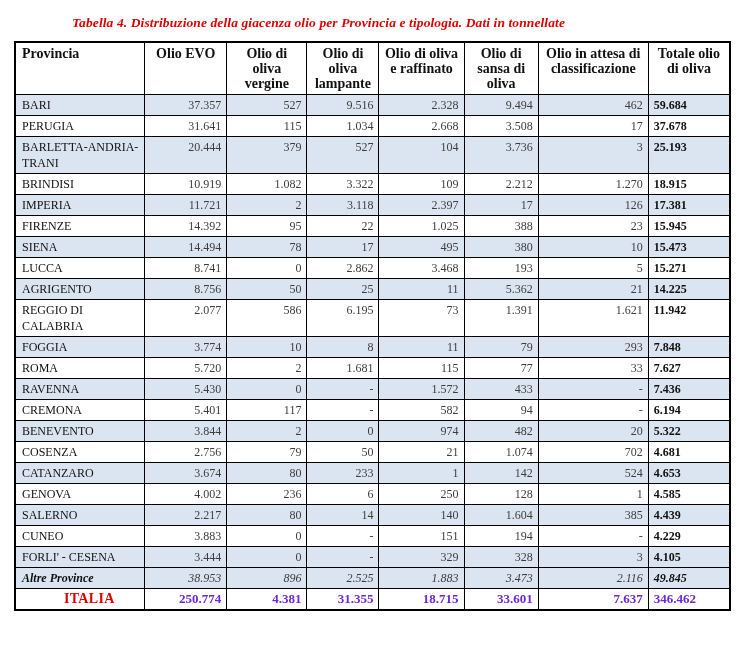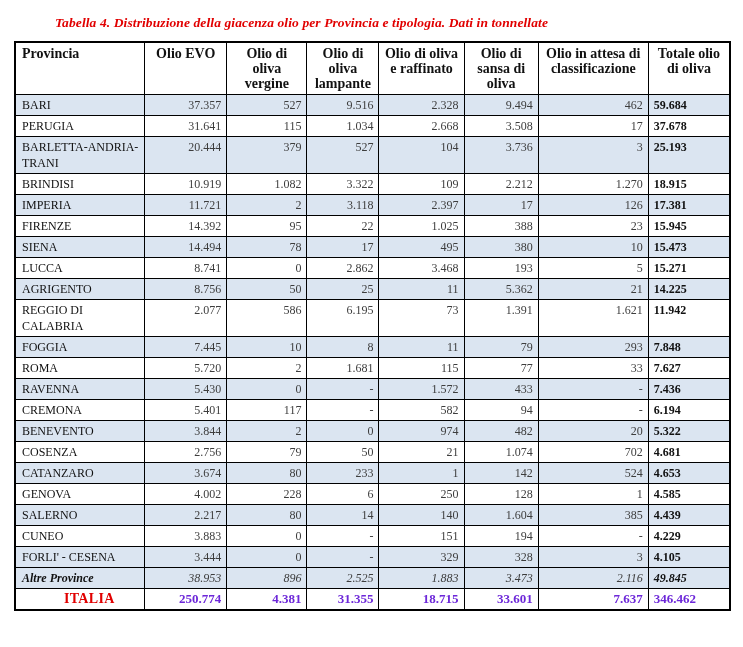--- a/index.html
+++ b/index.html
@@ -10,21 +10,21 @@
     height: 647px;
     overflow: hidden;
     font-family: "Liberation Serif", "DejaVu Serif", serif;
   }
   .page {
     position: relative;
     width: 743px;
     height: 647px;
   }
   .caption {
-    margin: 15px 0 10px 55px;
+    margin: 15px 0 10px 72px;
     color: #e10000;
     font-weight: bold;
     font-style: italic;
     font-size: 13.5px;
     letter-spacing: 0.1px;
   }
   table.oil-table {
     border-collapse: collapse;
     margin-left: 14px;
     width: 717px;
@@ -199,21 +199,21 @@
           <td class="val">2.077</td>
           <td class="val">586</td>
           <td class="val">6.195</td>
           <td class="val">73</td>
           <td class="val">1.391</td>
           <td class="val">1.621</td>
           <td class="tot">11.942</td>
         </tr>
         <tr class="shaded normal">
           <td class="prov">FOGGIA</td>
-          <td class="val">7.445</td>
+          <td class="val">3.774</td>
           <td class="val">10</td>
           <td class="val">8</td>
           <td class="val">11</td>
           <td class="val">79</td>
           <td class="val">293</td>
           <td class="tot">7.848</td>
         </tr>
         <tr class="normal">
           <td class="prov">ROMA</td>
           <td class="val">5.720</td>
@@ -270,21 +270,21 @@
           <td class="val">80</td>
           <td class="val">233</td>
           <td class="val">1</td>
           <td class="val">142</td>
           <td class="val">524</td>
           <td class="tot">4.653</td>
         </tr>
         <tr class="normal">
           <td class="prov">GENOVA</td>
           <td class="val">4.002</td>
-          <td class="val">228</td>
+          <td class="val">236</td>
           <td class="val">6</td>
           <td class="val">250</td>
           <td class="val">128</td>
           <td class="val">1</td>
           <td class="tot">4.585</td>
         </tr>
         <tr class="shaded normal">
           <td class="prov">SALERNO</td>
           <td class="val">2.217</td>
           <td class="val">80</td>

